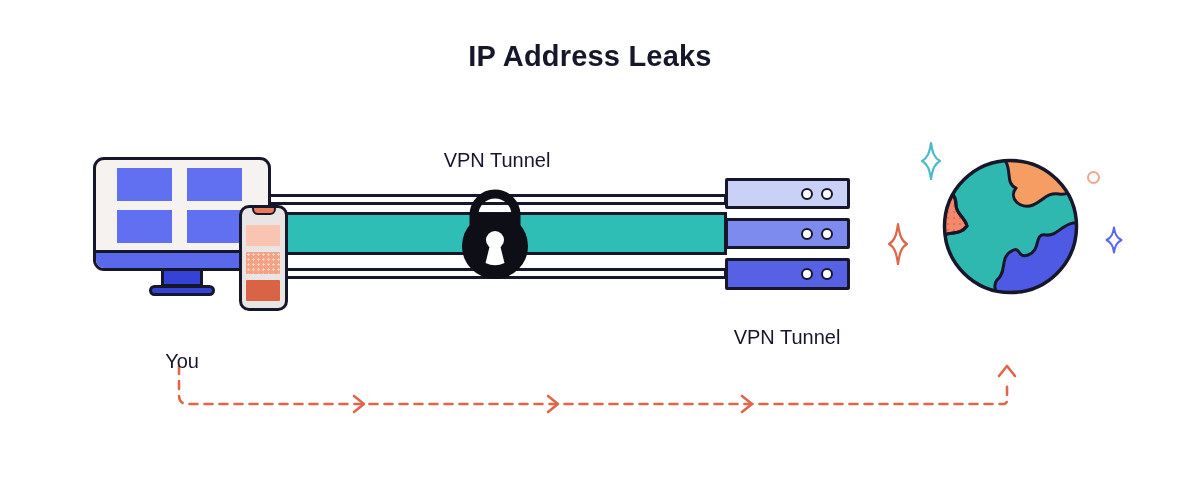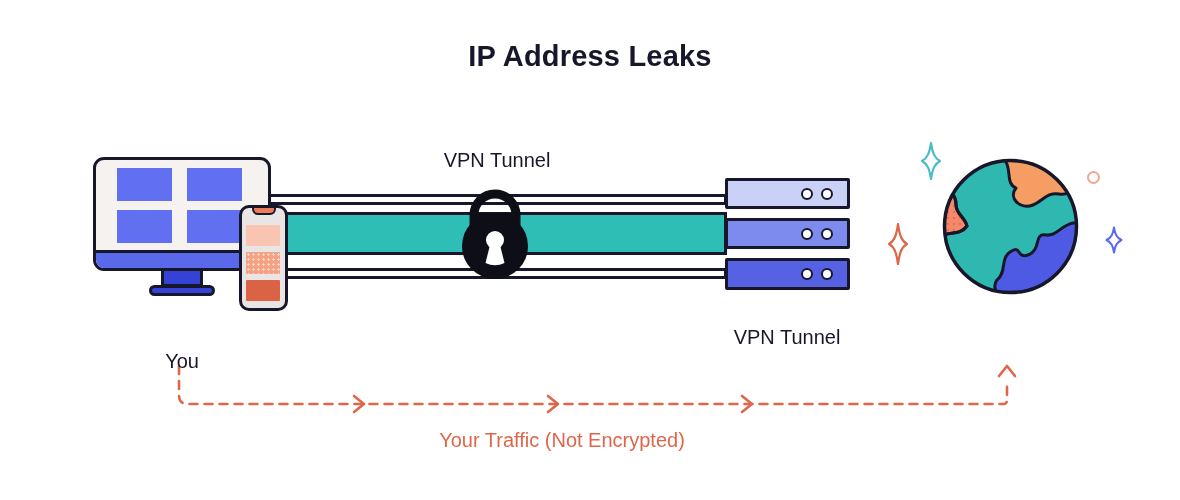--- a/index.html
+++ b/index.html
@@ -156,15 +156,14 @@
   <svg class="abs traffic-svg" width="1180" height="500" viewBox="0 0 1180 500">
     <path d="M 179,366 L 179,395 Q 179,404 188,404 L 1003,404 Q 1007,404 1007,400 L 1007,385" fill="none" stroke="#E0664A" stroke-width="2.6" stroke-dasharray="8 7" stroke-linecap="round"></path>
     <g fill="none" stroke="#E0664A" stroke-width="2.6" stroke-linecap="round" stroke-linejoin="round">
       <path d="M 354,396 L 364,404 L 354,412"></path>
       <path d="M 548,396 L 558,404 L 548,412"></path>
       <path d="M 742,396 L 752,404 L 742,412"></path>
       <path d="M 999,376 L 1007,366 L 1015,376"></path>
     </g>
   </svg>
 
-  <div class="abs node-label label-traffic">Your Traffic (Not Encrypted)</div>
 
 </div>
 
 </body></html>

